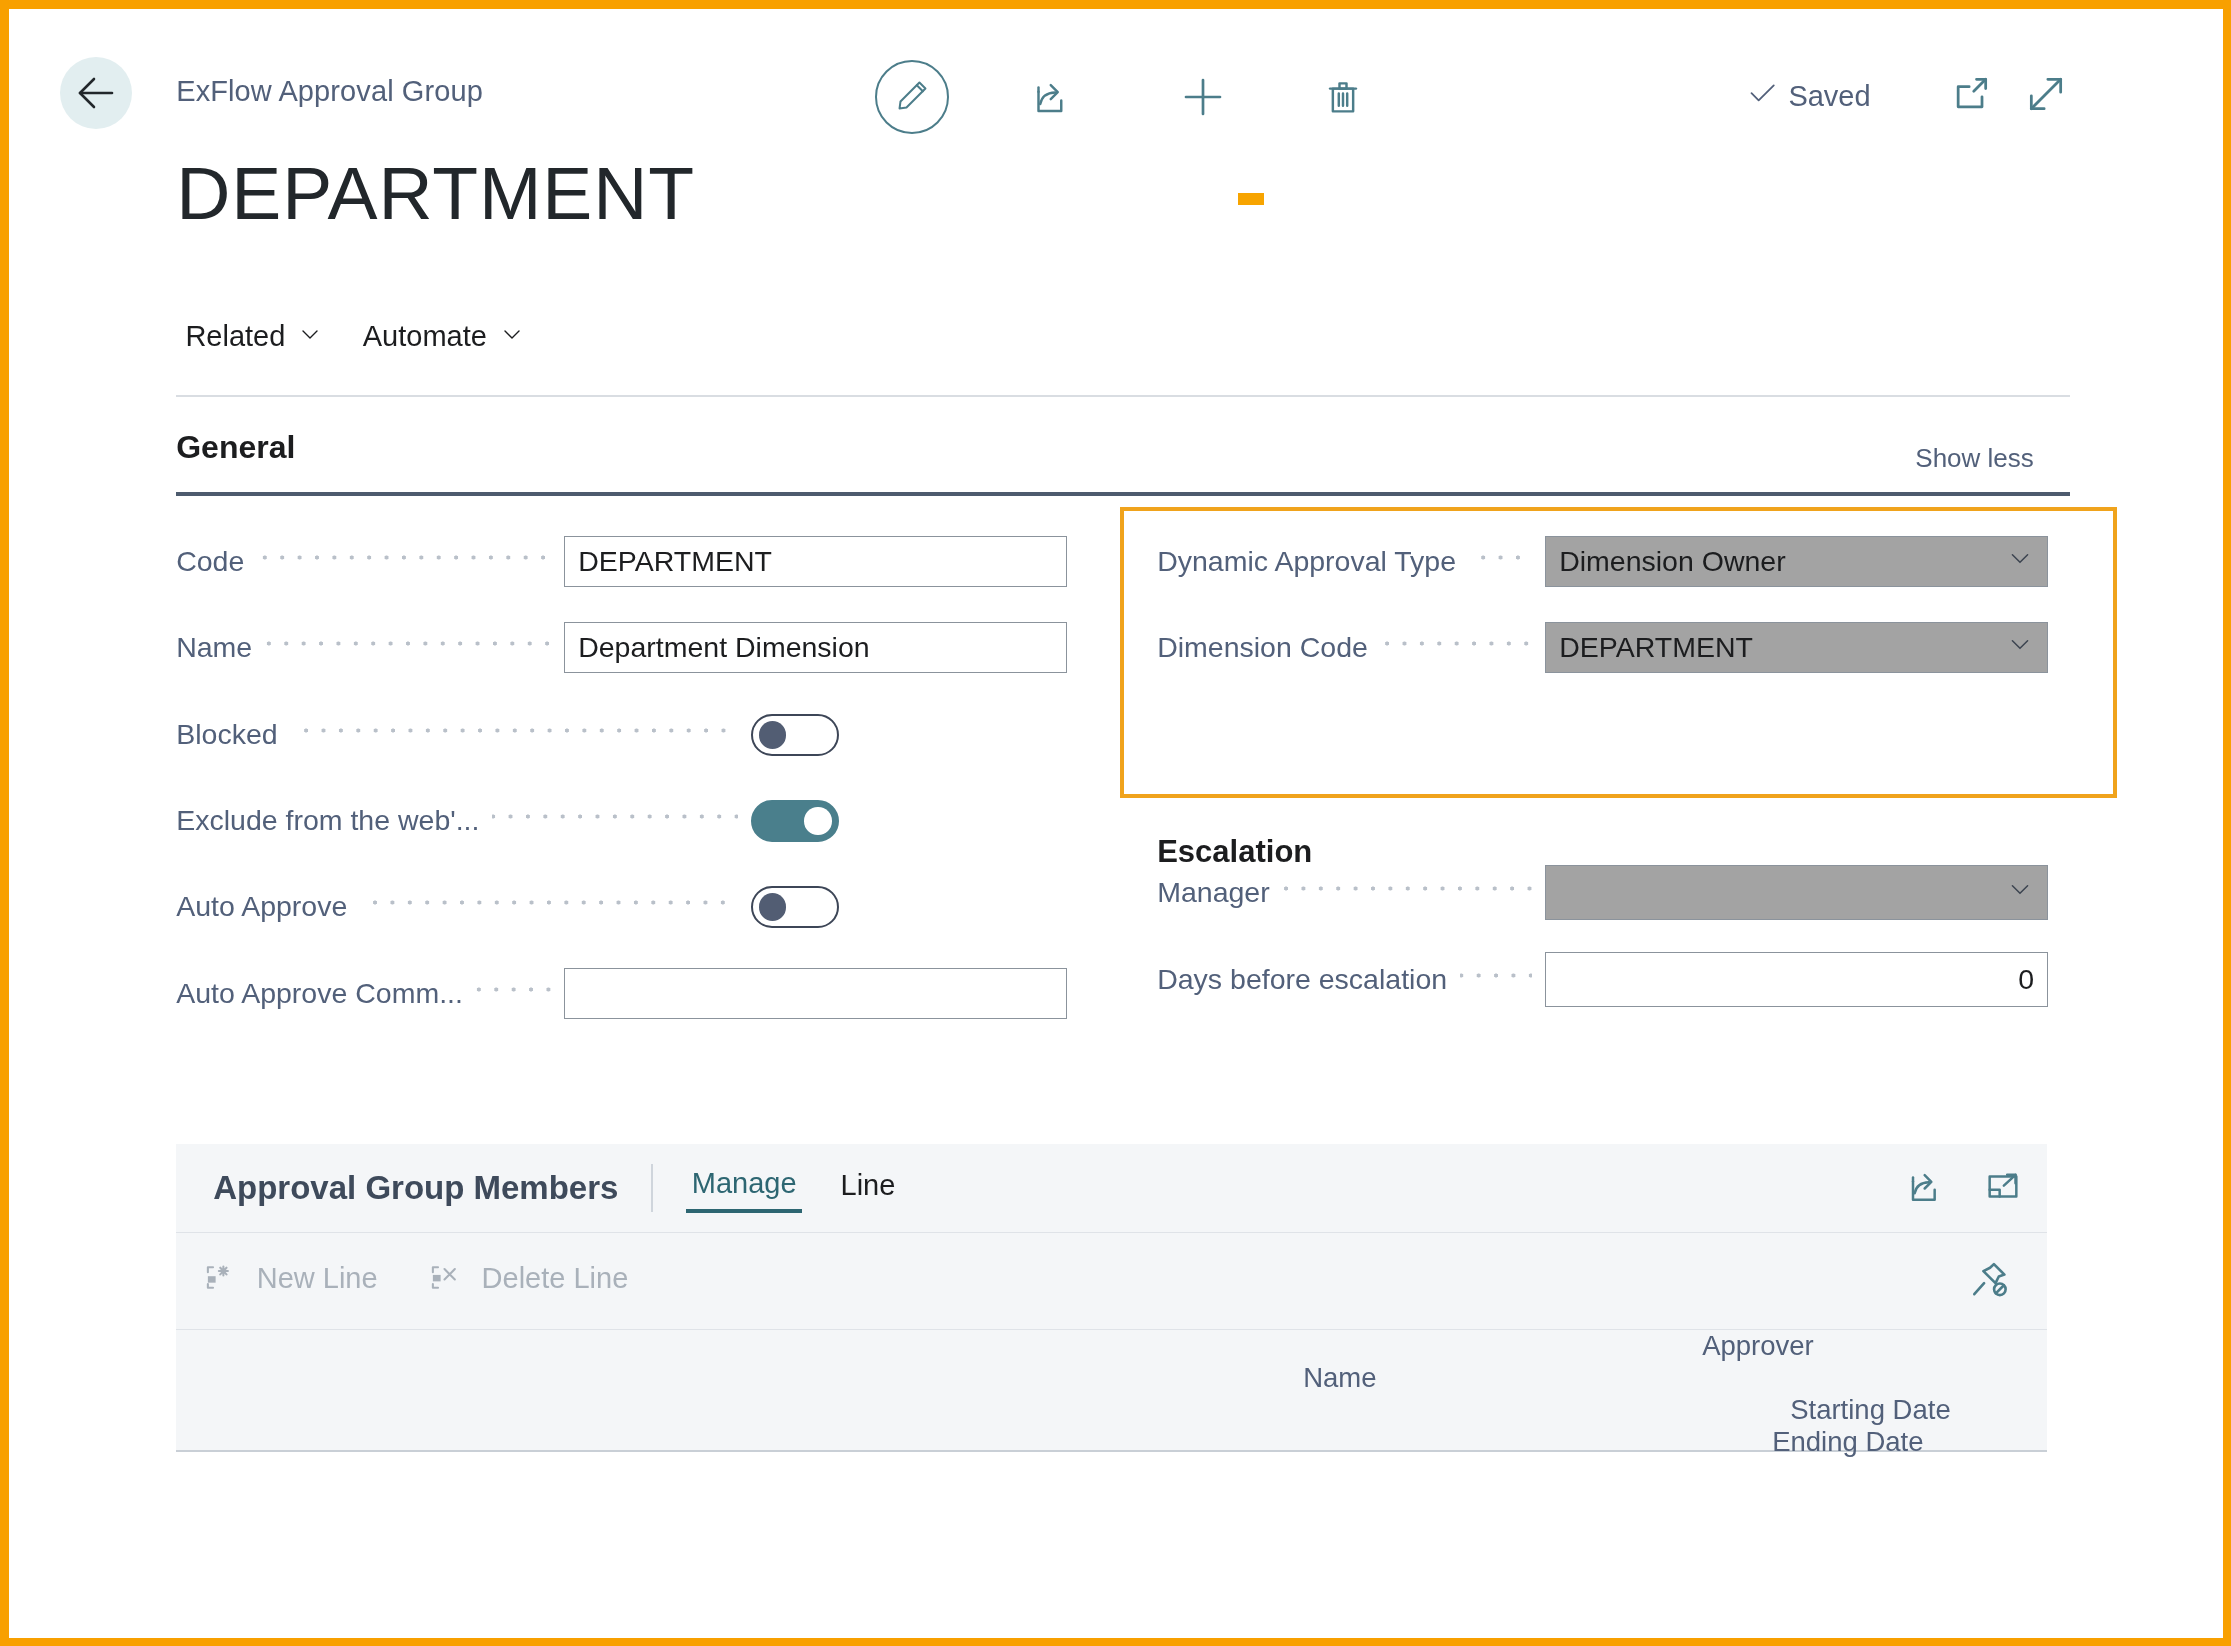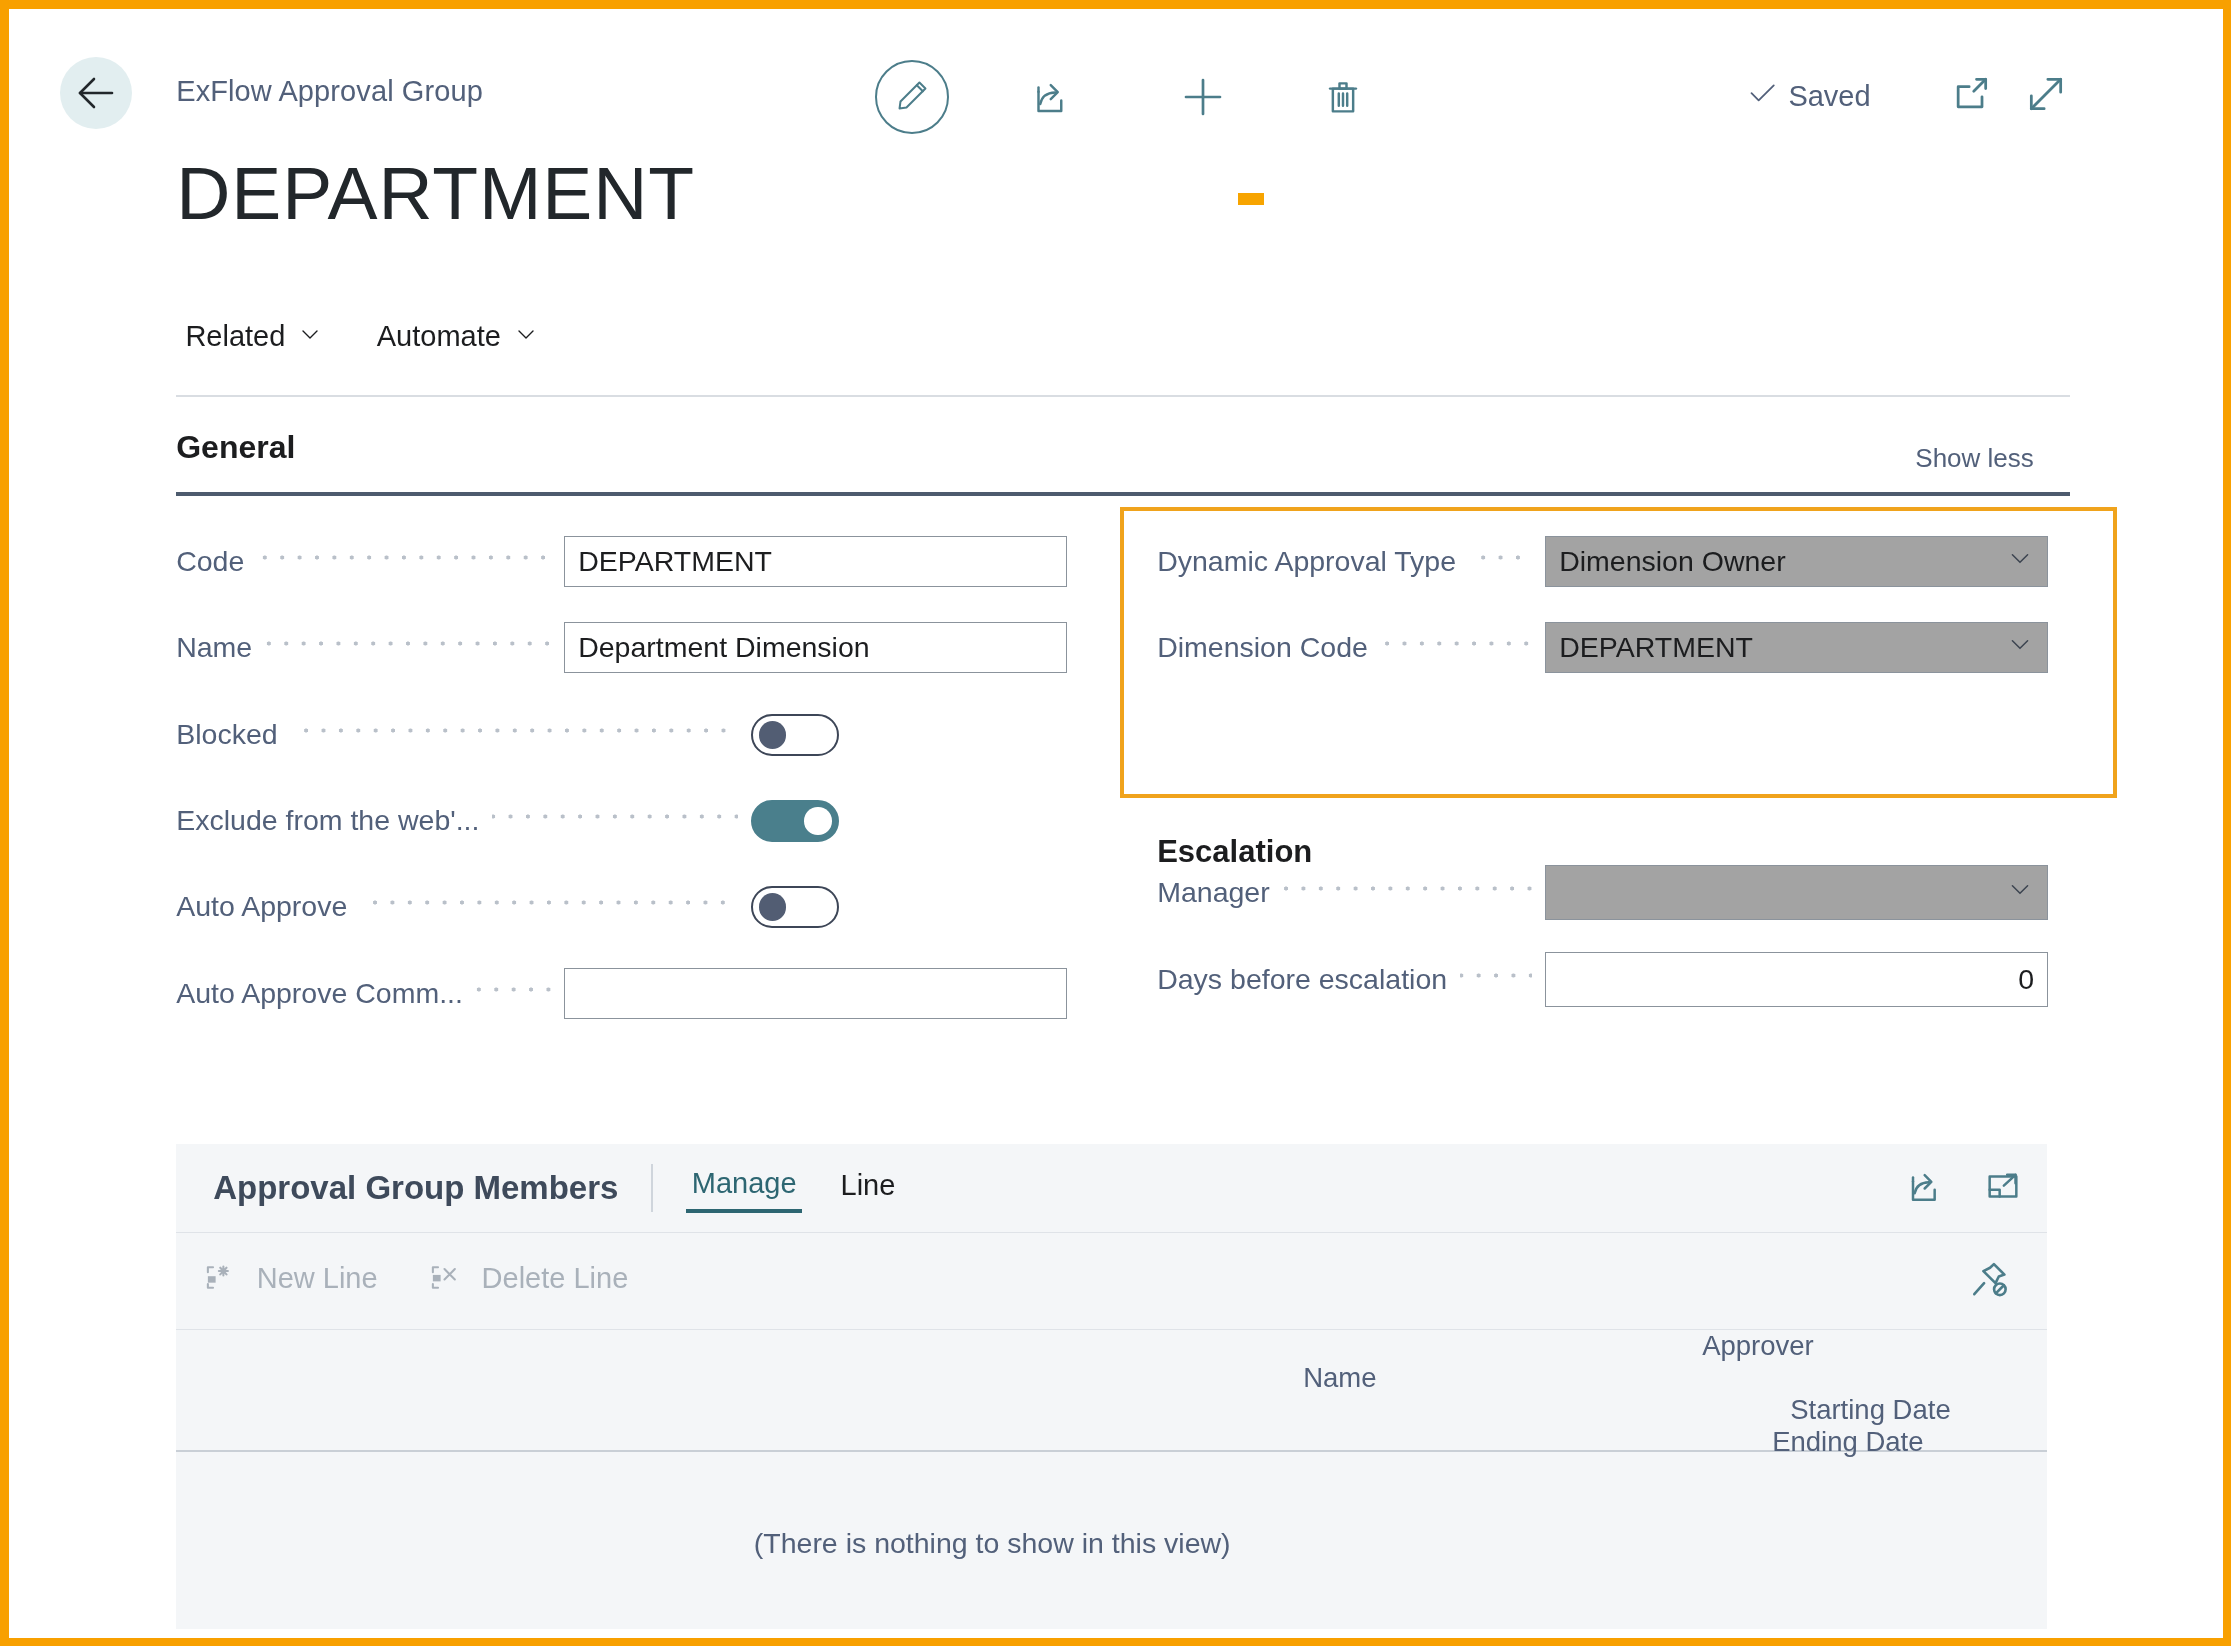--- a/index.html
+++ b/index.html
@@ -98,21 +98,21 @@
   }
 
   
   .actions-row {
     position: absolute;
     left: 158px; top: 283px;
     width: 1894px;
     height: 70px;
     display: flex;
     align-items: center;
-    gap: 36px;
+    gap: 22px;
   }
   .menu-btn {
     font-size: 29px;
     color: #1c1d1f;
     display: flex;
     align-items: center;
     gap: 13px;
     padding: 5.5px 9.2px;
     white-space: nowrap;
   }
@@ -624,21 +624,18 @@
         </span>
       </div>
 
       <div class="table-head">
         <span class="th th-approver">Approver</span>
         <span class="th th-name">Name</span>
         <span class="th th-start">Starting Date</span>
         <span class="th th-end">Ending Date</span>
       </div>
 
-      <div class="empty-row">
-        <span class="empty-text">(There is nothing to show in this view)</span>
-      </div>
 
     </div>
 
   </div>
 </div>
 
 
 </body></html>

